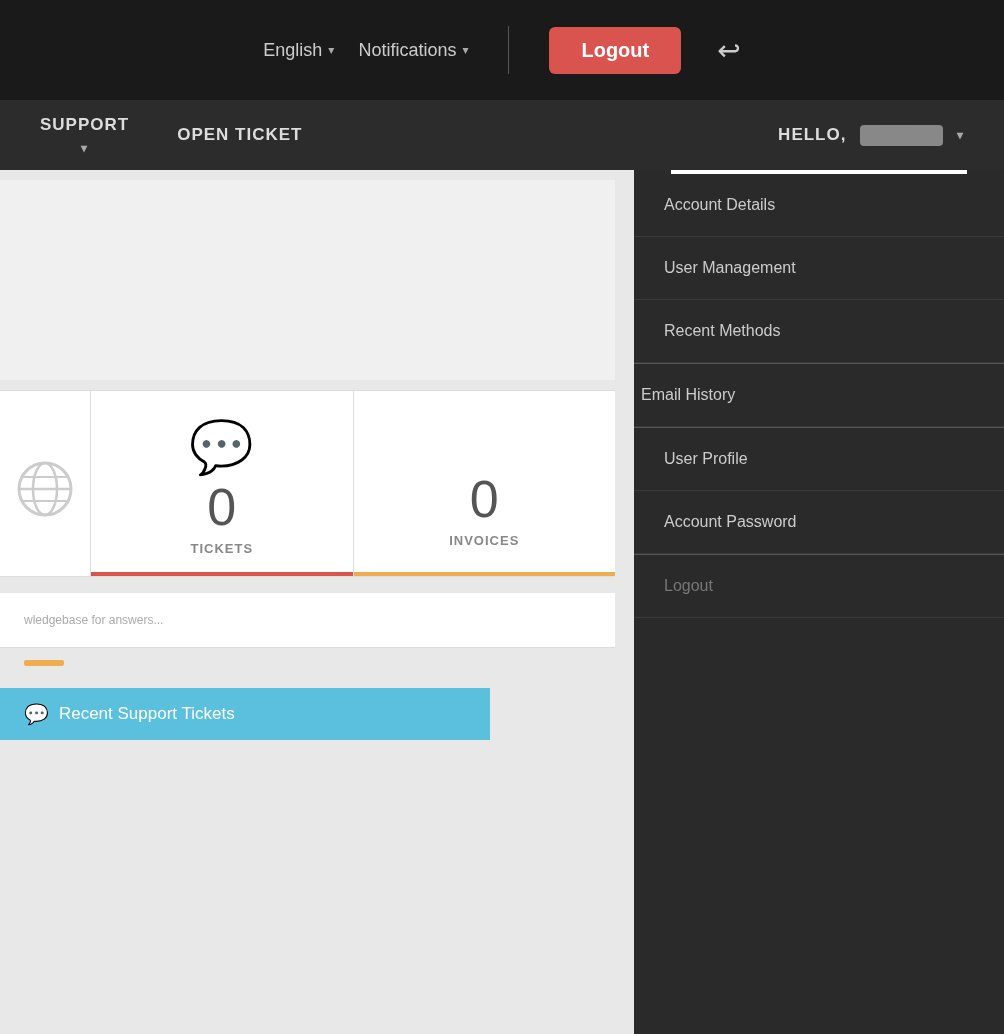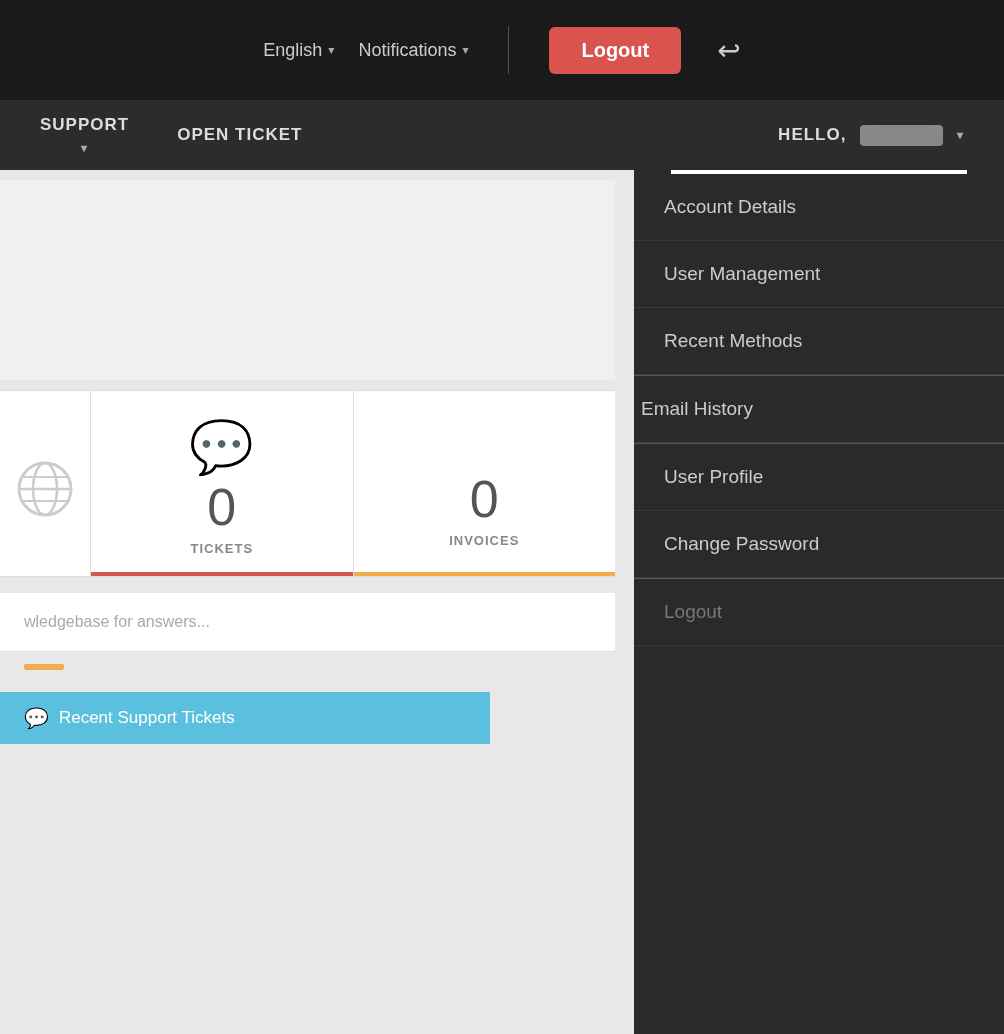--- a/index.html
+++ b/index.html
@@ -197,21 +197,21 @@
     .globe-svg {
       width: 60px;
       height: 60px;
       color: #ccc;
     }
 
     
     .search-area {
       background: white;
       padding: 20px 24px;
-      font-size: 16px;
+      font-size: 12px;
       color: #aaa;
       border-bottom: 1px solid #ddd;
       margin-top: 16px;
     }
 
     
     .recent-tickets {
       background: #5bc0de;
       color: white;
       padding: 14px 24px;
@@ -235,21 +235,21 @@
     }
     .dropdown-header-line {
       height: 4px;
       background: white;
       width: 80%;
       margin: 0 auto 0;
     }
     .dropdown-item {
       padding: 22px 30px;
       color: #ccc;
-      font-size: 19px;
+      font-size: 16px;
       cursor: pointer;
       border-bottom: 1px solid #3a3a3a;
       display: flex;
       align-items: center;
     }
     .dropdown-divider {
       border-top: 1px solid #555;
       padding-left: 7px;
     }
     .dropdown-item-muted {
@@ -353,21 +353,21 @@
       <span>Recent Methods</span>
     </div>
     <div class="dropdown-item dropdown-divider">
       <span>Email History</span>
     </div>
 
     <div class="dropdown-item" style="border-top: 1px solid #555;">
       <span>User Profile</span>
     </div>
     <div class="dropdown-item">
-      <span>Change Password</span>
+      <span>Account Password</span>
     </div>
 
     <div class="dropdown-item dropdown-item-muted" style="border-top: 1px solid #555;">
       <span>Logout</span>
     </div>
   </div>
 
 </div>
 
 </body></html>

